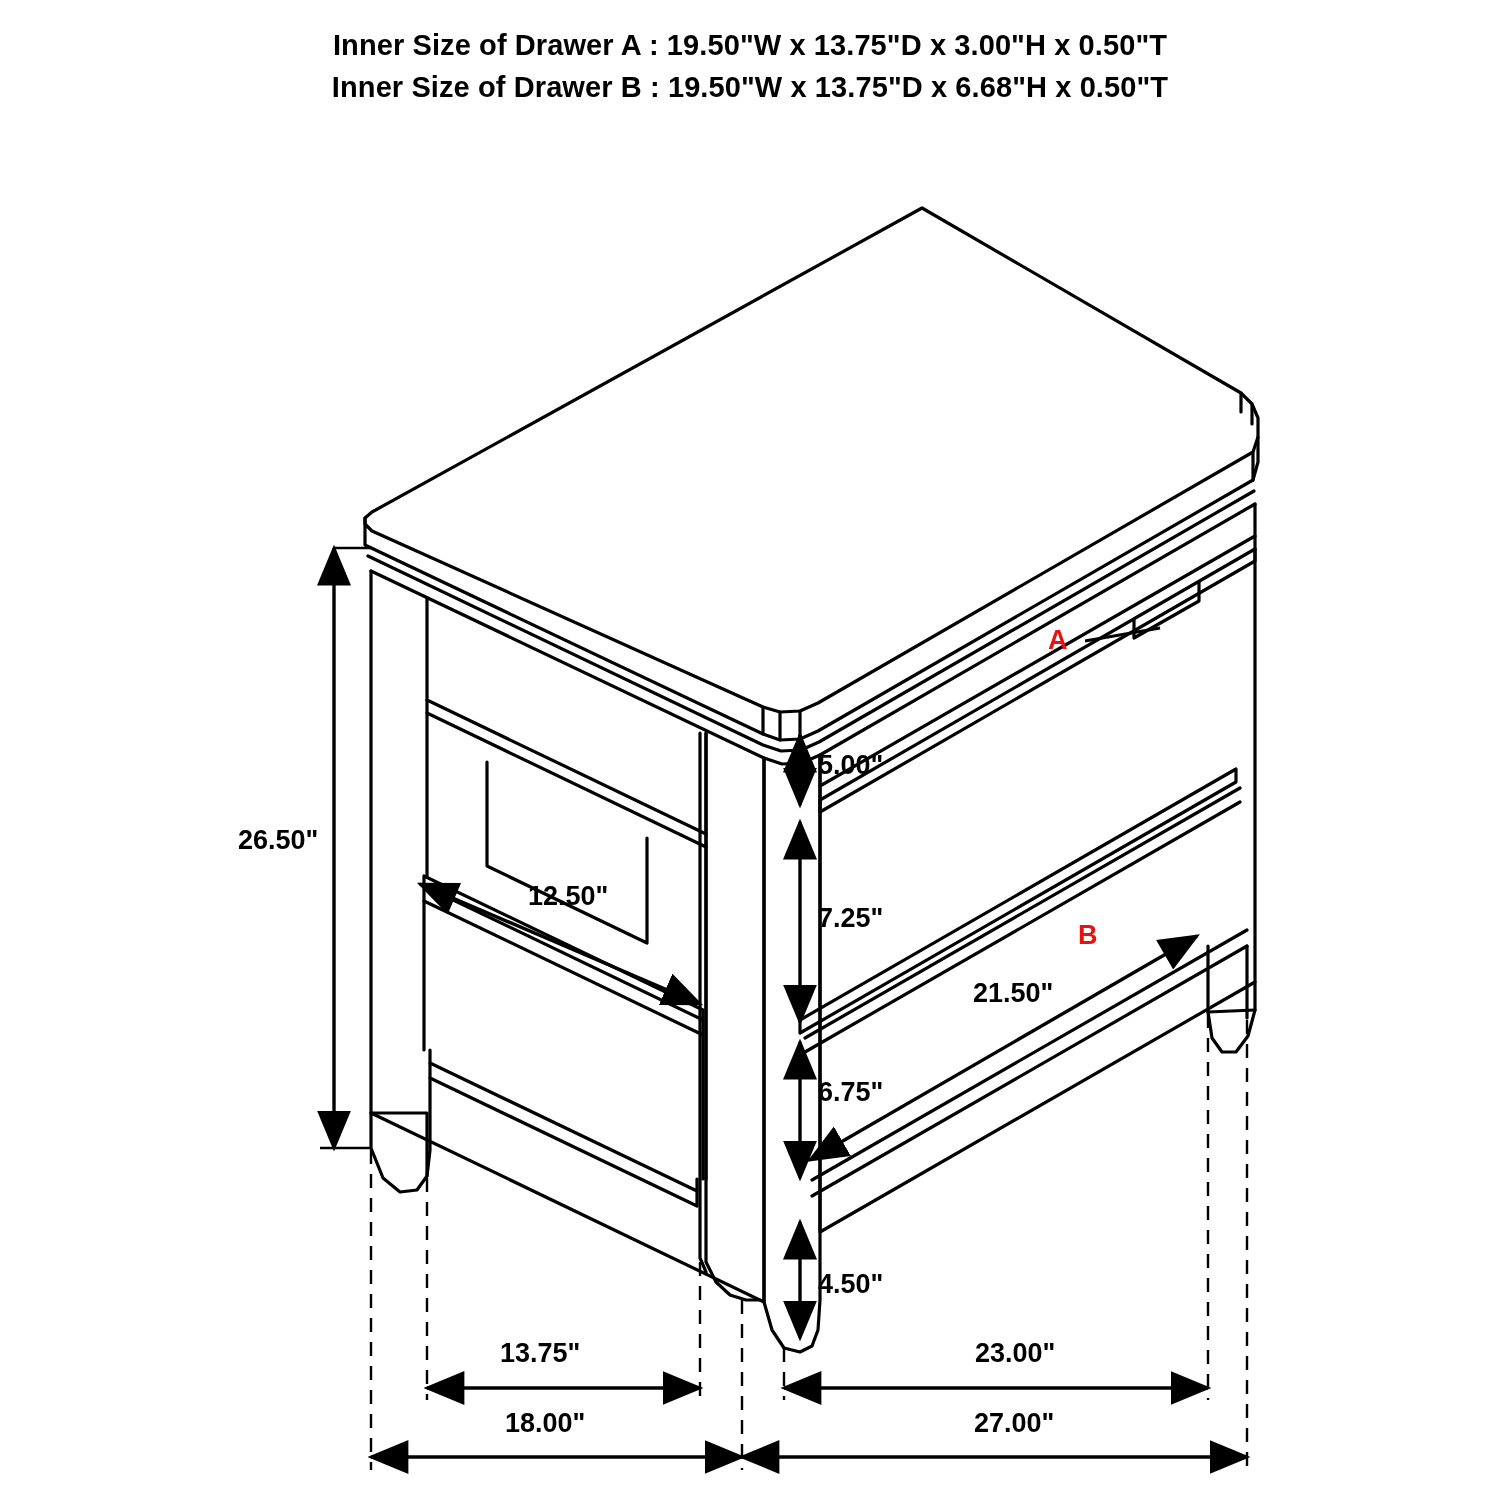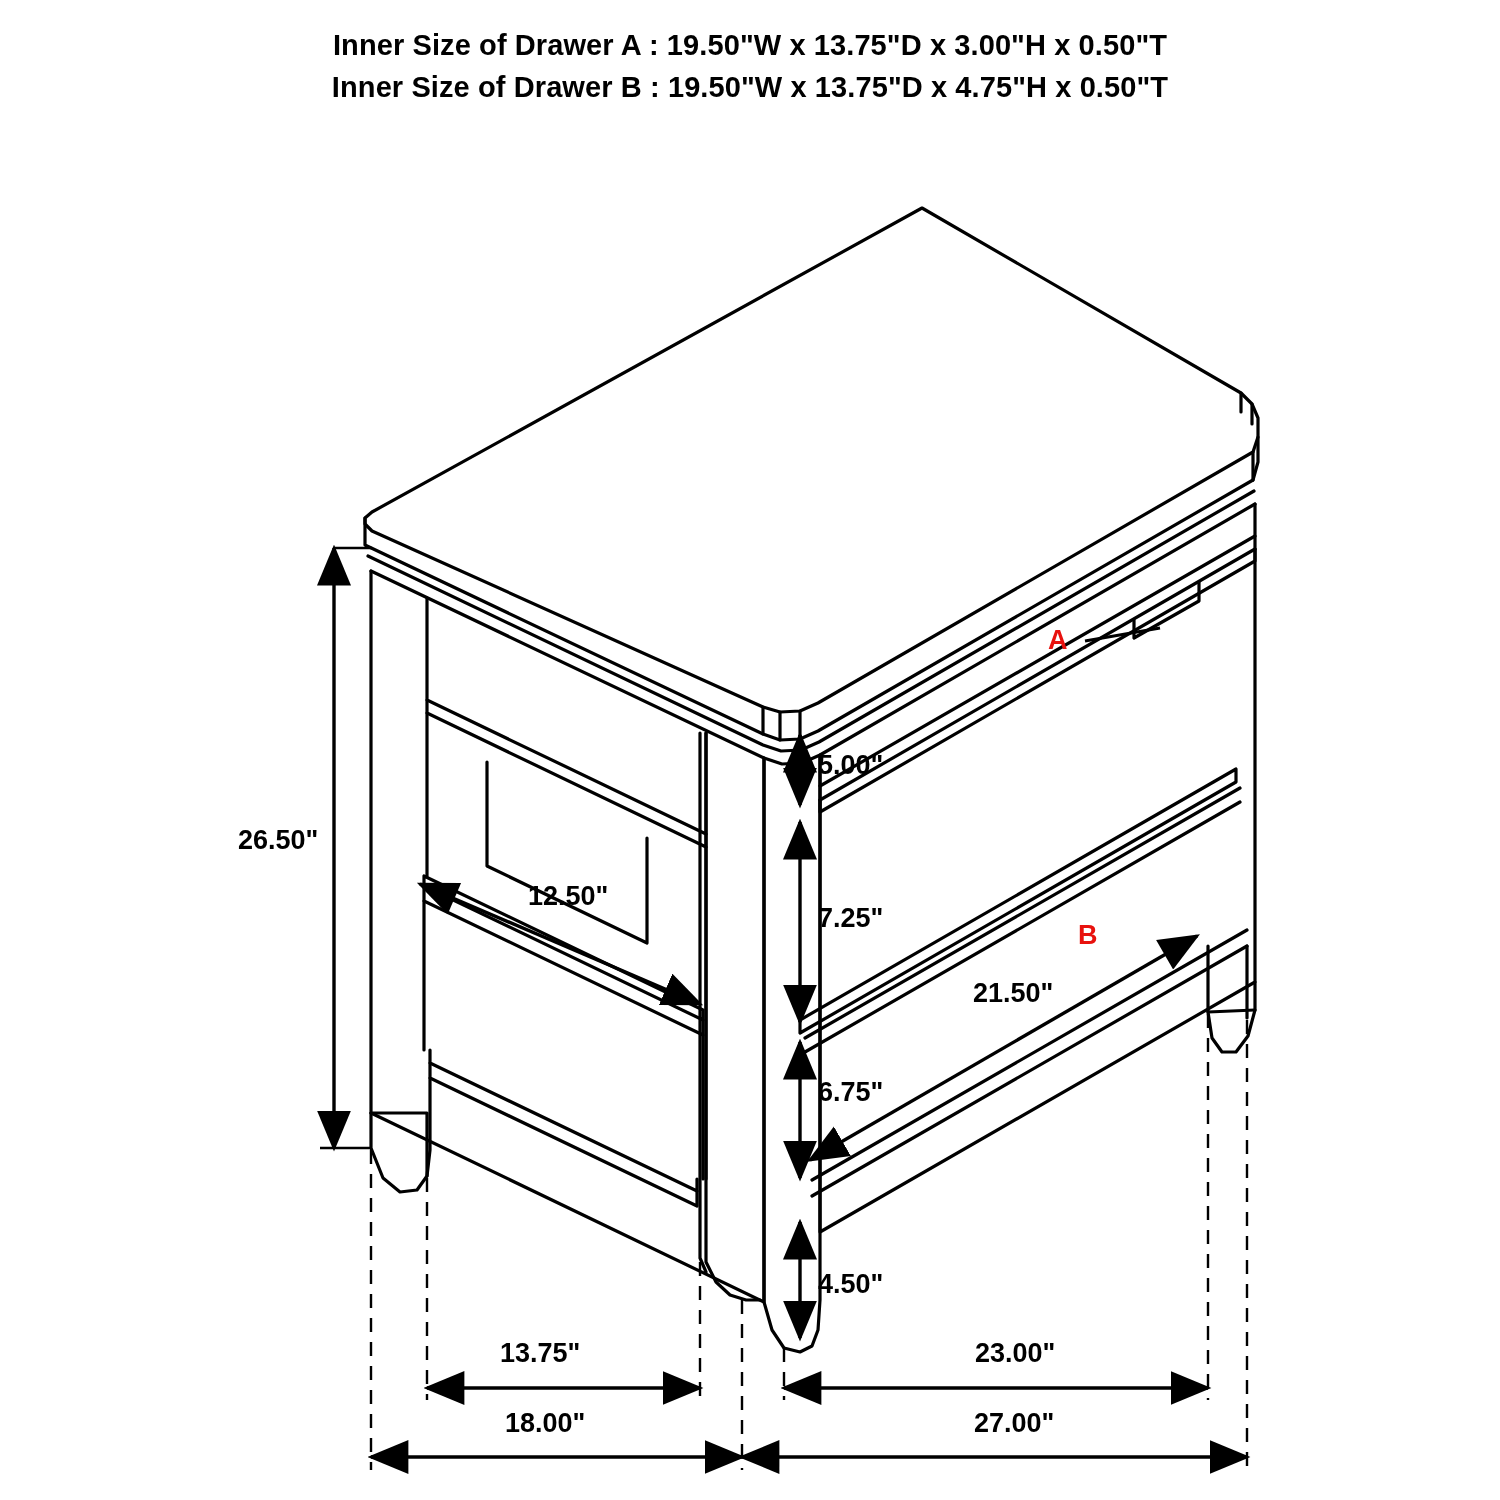--- a/index.html
+++ b/index.html
@@ -54,21 +54,21 @@
     white-space: nowrap;
   }
 </style>
 </head>
 <body>
 
 <div id="page">
 
   <div class="header-block">
     <div class="header-line">Inner Size of Drawer A : 19.50"W x 13.75"D x 3.00"H x 0.50"T</div>
-    <div class="header-line">Inner Size of Drawer B : 19.50"W x 13.75"D x 4.75"H x 0.50"T</div>
+    <div class="header-line">Inner Size of Drawer B : 19.50"W x 13.75"D x 6.68"H x 0.50"T</div>
   </div>
 
   <svg id="drawing" viewBox="0 0 1500 1500">
     <defs>
       <marker id="arrEnd" markerWidth="14" markerHeight="14" refX="11" refY="5" orient="auto" markerUnits="strokeWidth">
         <path d="M0,0 L12,5 L0,10 z" fill="#000"></path>
       </marker>
       <marker id="arrStart" markerWidth="14" markerHeight="14" refX="1" refY="5" orient="auto" markerUnits="strokeWidth">
         <path d="M12,0 L0,5 L12,10 z" fill="#000"></path>
       </marker>

